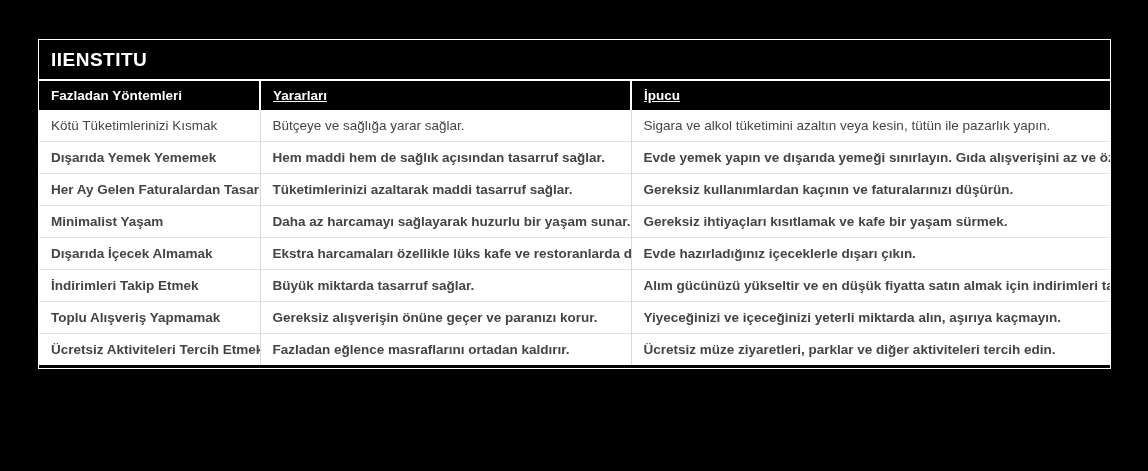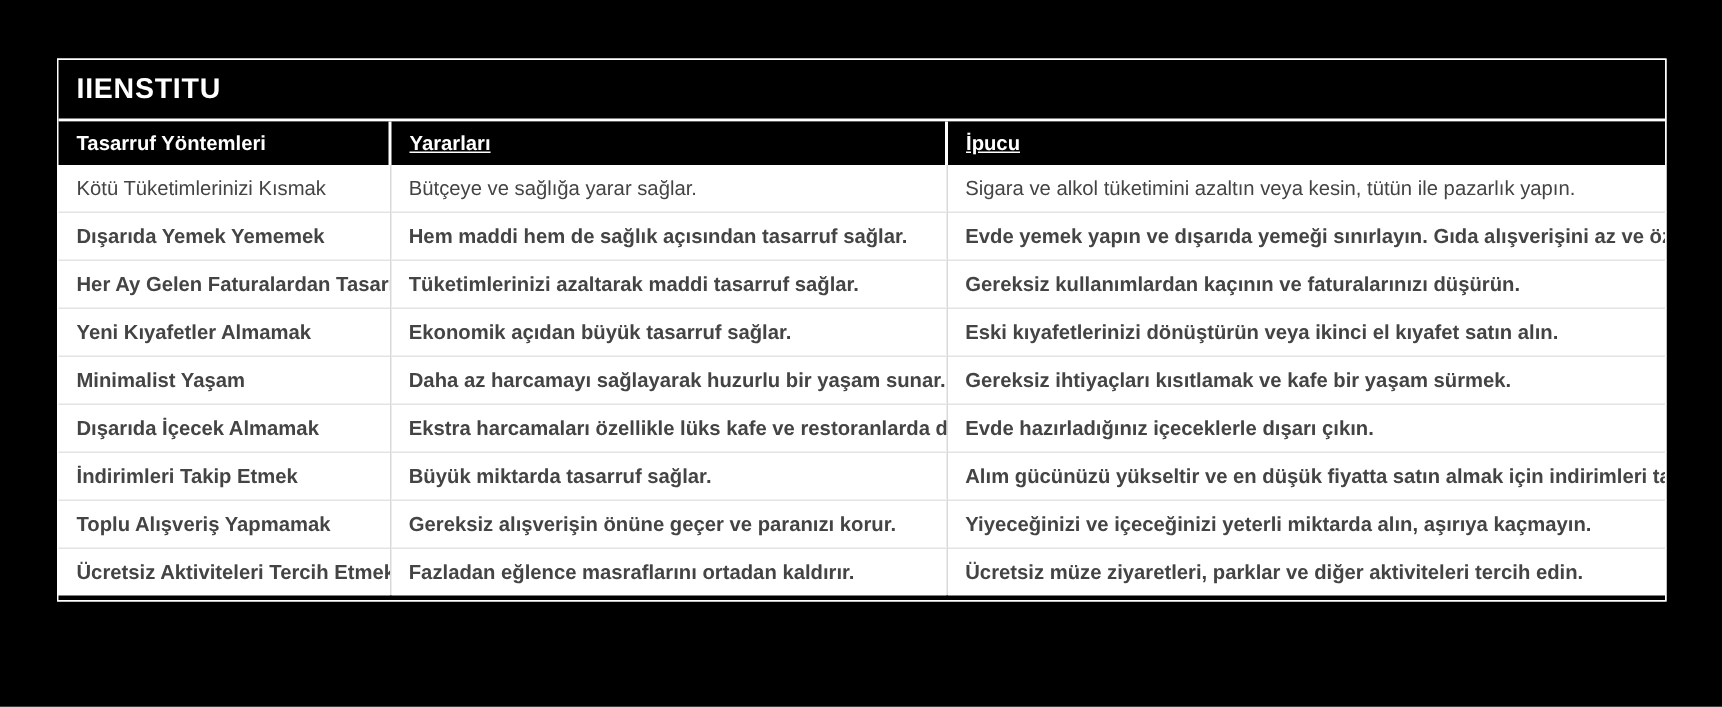--- a/index.html
+++ b/index.html
@@ -78,21 +78,21 @@
       <span>IIENSTITU</span>
     </div>
     <table class="savings">
       <colgroup>
         <col class="c1">
           <col class="c2">
           <col class="c3">
       </colgroup>
       <thead>
         <tr>
-          <th>Tasarruf Yöntemleri</th>
+          <th>Fazladan Yöntemleri</th>
           <th>Yararları</th>
           <th>İpucu</th>
         </tr>
       </thead>
       <tbody id="rows">
   <tr>
     <td>Kötü Tüketimlerinizi Kısmak</td>
     <td>Bütçeye ve sağlığa yarar sağlar.</td>
     <td>Sigara ve alkol tüketimini azaltın veya kesin, tütün ile pazarlık yapın.</td>
   </tr>
@@ -102,25 +102,20 @@
     <td>Hem maddi hem de sağlık açısından tasarruf sağlar.</td>
     <td>Evde yemek yapın ve dışarıda yemeği sınırlayın. Gıda alışverişini az ve öz yapın.</td>
   </tr>
 
   <tr>
     <td>Her Ay Gelen Faturalardan Tasarruf</td>
     <td>Tüketimlerinizi azaltarak maddi tasarruf sağlar.</td>
     <td>Gereksiz kullanımlardan kaçının ve faturalarınızı düşürün.</td>
   </tr>
 
-  <tr>
-    <td>Yeni Kıyafetler Almamak</td>
-    <td>Ekonomik açıdan büyük tasarruf sağlar.</td>
-    <td>Eski kıyafetlerinizi dönüştürün veya ikinci el kıyafet satın alın.</td>
-  </tr>
 
   <tr>
     <td>Minimalist Yaşam</td>
     <td>Daha az harcamayı sağlayarak huzurlu bir yaşam sunar.</td>
     <td>Gereksiz ihtiyaçları kısıtlamak ve kafe bir yaşam sürmek.</td>
   </tr>
 
   <tr>
     <td>Dışarıda İçecek Almamak</td>
     <td>Ekstra harcamaları özellikle lüks kafe ve restoranlarda düşürür.</td>

